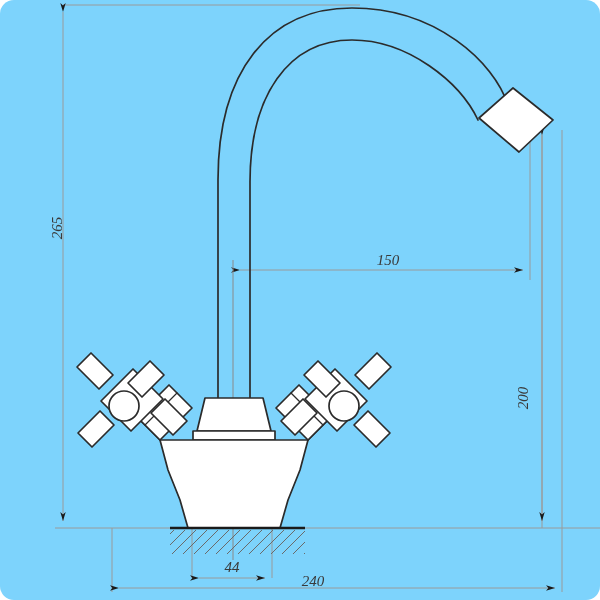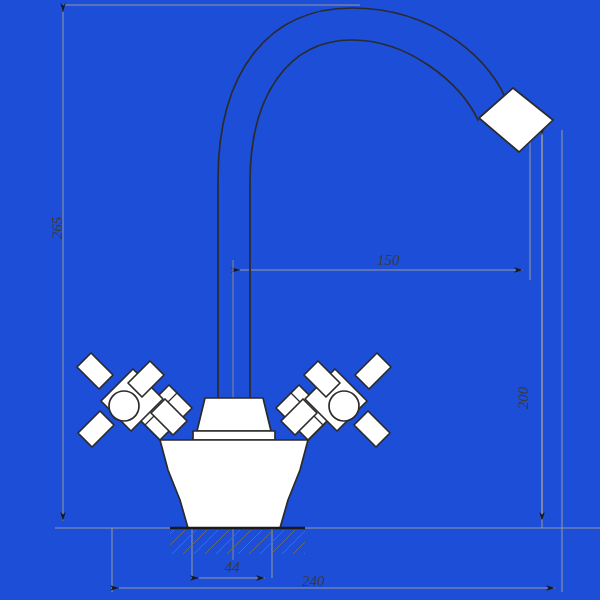--- a/index.html
+++ b/index.html
@@ -10,21 +10,22 @@
   body {
     width: 600px;
     height: 600px;
     font-family: "Liberation Sans", sans-serif;
     overflow: hidden;
   }
   #drawing-root {
     position: relative;
     width: 600px;
     height: 600px;
-    background: #1d4ed8;
+    background: #7dd3fc;
+    border-radius: 14px;
   }
   #tech-drawing {
     display: block;
     width: 600px;
     height: 600px;
   }
   .dim-text {
     font-family: "Liberation Serif", serif;
     font-style: italic;
     font-size: 15px;

